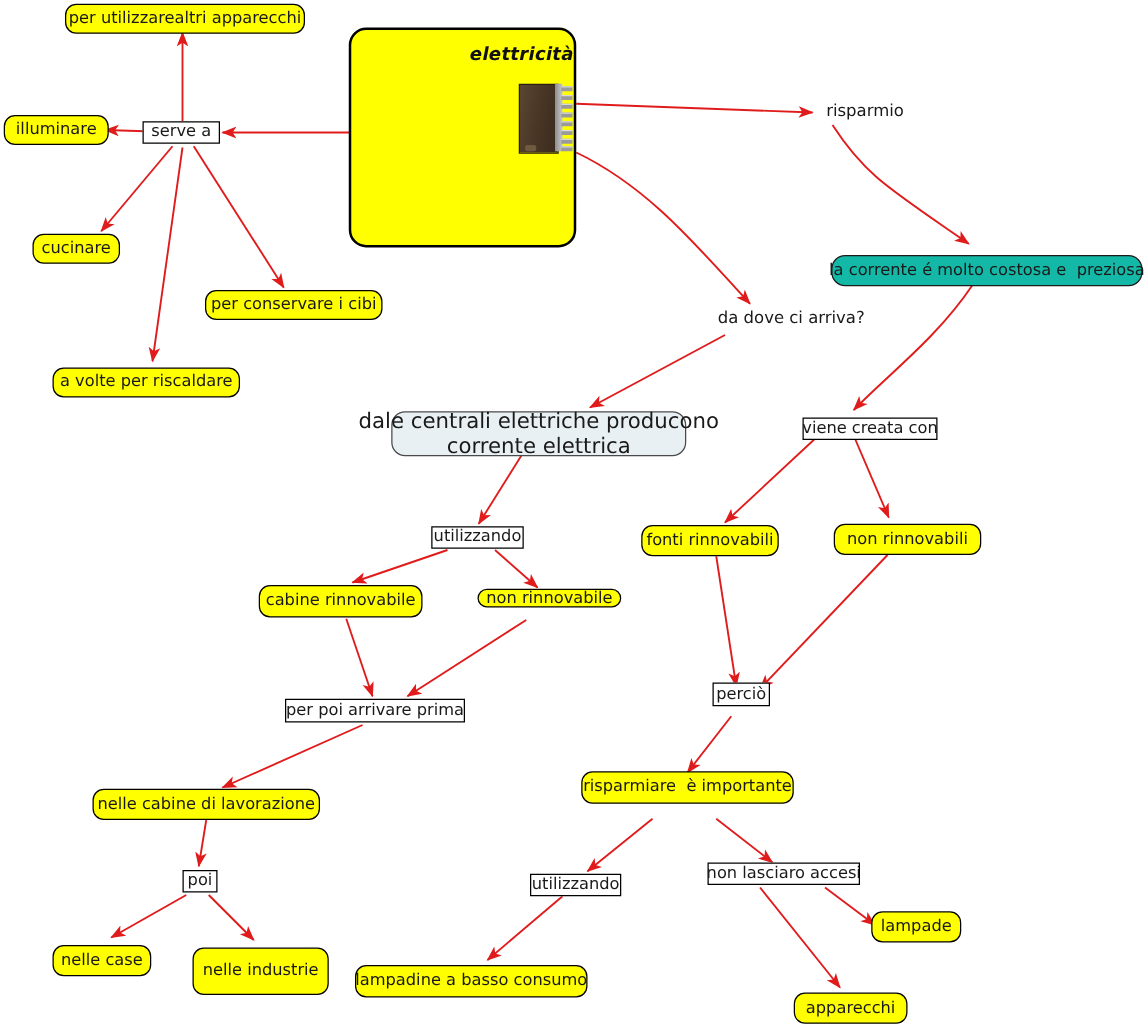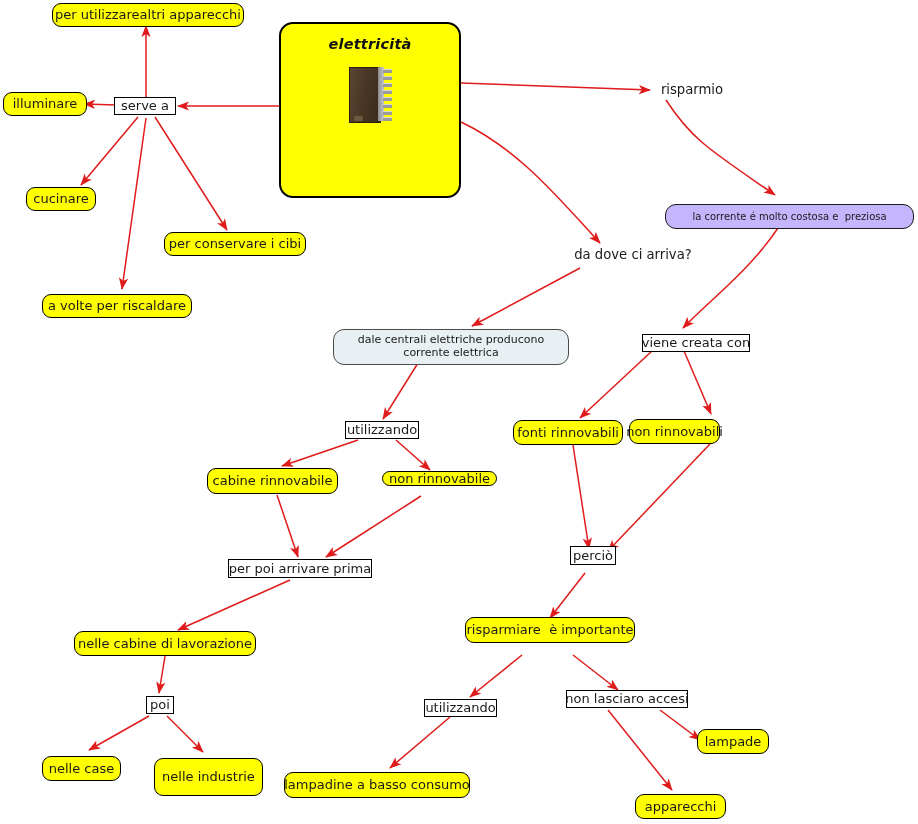--- a/index.html
+++ b/index.html
@@ -39,32 +39,31 @@
   }
   
   .n-yellow {
     background: #ffff00;
     border: 1.6px solid #000000;
     border-radius: 9px;
     font-size: 13px;
   }
   
   .n-white-round {
-    background: #c4b5fd;
+    background: #14b8a6;
     border: 1.5px solid #1b1b1b;
     border-radius: 11px;
-    font-size: 10px;
+    font-size: 13px;
   }
   
   .n-pale {
     background: #e9f0f3;
     border: 1.5px solid #4a4a4a;
     border-radius: 11px;
-    font-size: 11px;
-    margin-left: 20px;
+    font-size: 17px;
   }
   
   .n-link {
     background: #ffffff;
     border: 1.3px solid #000000;
     border-radius: 0;
     font-size: 13px;
   }
   
   .n-plain {
@@ -73,20 +72,21 @@
     font-size: 13.2px;
   }
   
   .n-root {
     background: #ffff00;
     border: 2.2px solid #000000;
     border-radius: 14px;
     flex-direction: column;
     justify-content: flex-start;
     padding-top: 12px;
+    align-items: flex-end;
   }
   .root-title {
     font-style: italic;
     font-weight: bold;
     font-size: 14.5px;
     color: #111111;
     letter-spacing: 0.2px;
   }
   .chip {
     position: relative;
@@ -245,21 +245,21 @@
   <div class="node n-link" style="left:618px; top:334px; width:108px; height:18px;margin-left:24px;">viene creata con</div>
 
   <div class="node n-link" style="left:345px; top:421px; width:74px; height:18px;">utilizzando</div>
 
   <div class="node n-yellow" style="left:207px; top:468px; width:131px; height:26px;">cabine rinnovabile</div>
 
   <div class="node n-yellow" style="left:382px; top:471px; width:115px; height:15px;">non rinnovabile</div>
 
   <div class="node n-yellow" style="left:513px; top:420px; width:110px; height:25px;">fonti rinnovabili</div>
 
-  <div class="node n-yellow" style="left:629px; top:419px; width:91px; height:25px;">non rinnovabili</div>
+  <div class="node n-yellow" style="left:667px; top:419px; width:118px; height:25px;">non rinnovabili</div>
 
   <div class="node n-link" style="left:228px; top:559px; width:144px; height:19px;">per poi arrivare prima</div>
 
   <div class="node n-link" style="left:570px; top:546px; width:46px; height:19px;">perciò</div>
 
   <div class="node n-yellow" style="left:74px; top:631px; width:182px; height:25px;">nelle cabine di lavorazione</div>
 
   <div class="node n-yellow" style="left:465px; top:617px; width:170px; height:26px;">risparmiare  è importante</div>
 
   <div class="node n-link" style="left:146px; top:696px; width:28px; height:18px;">poi</div>

